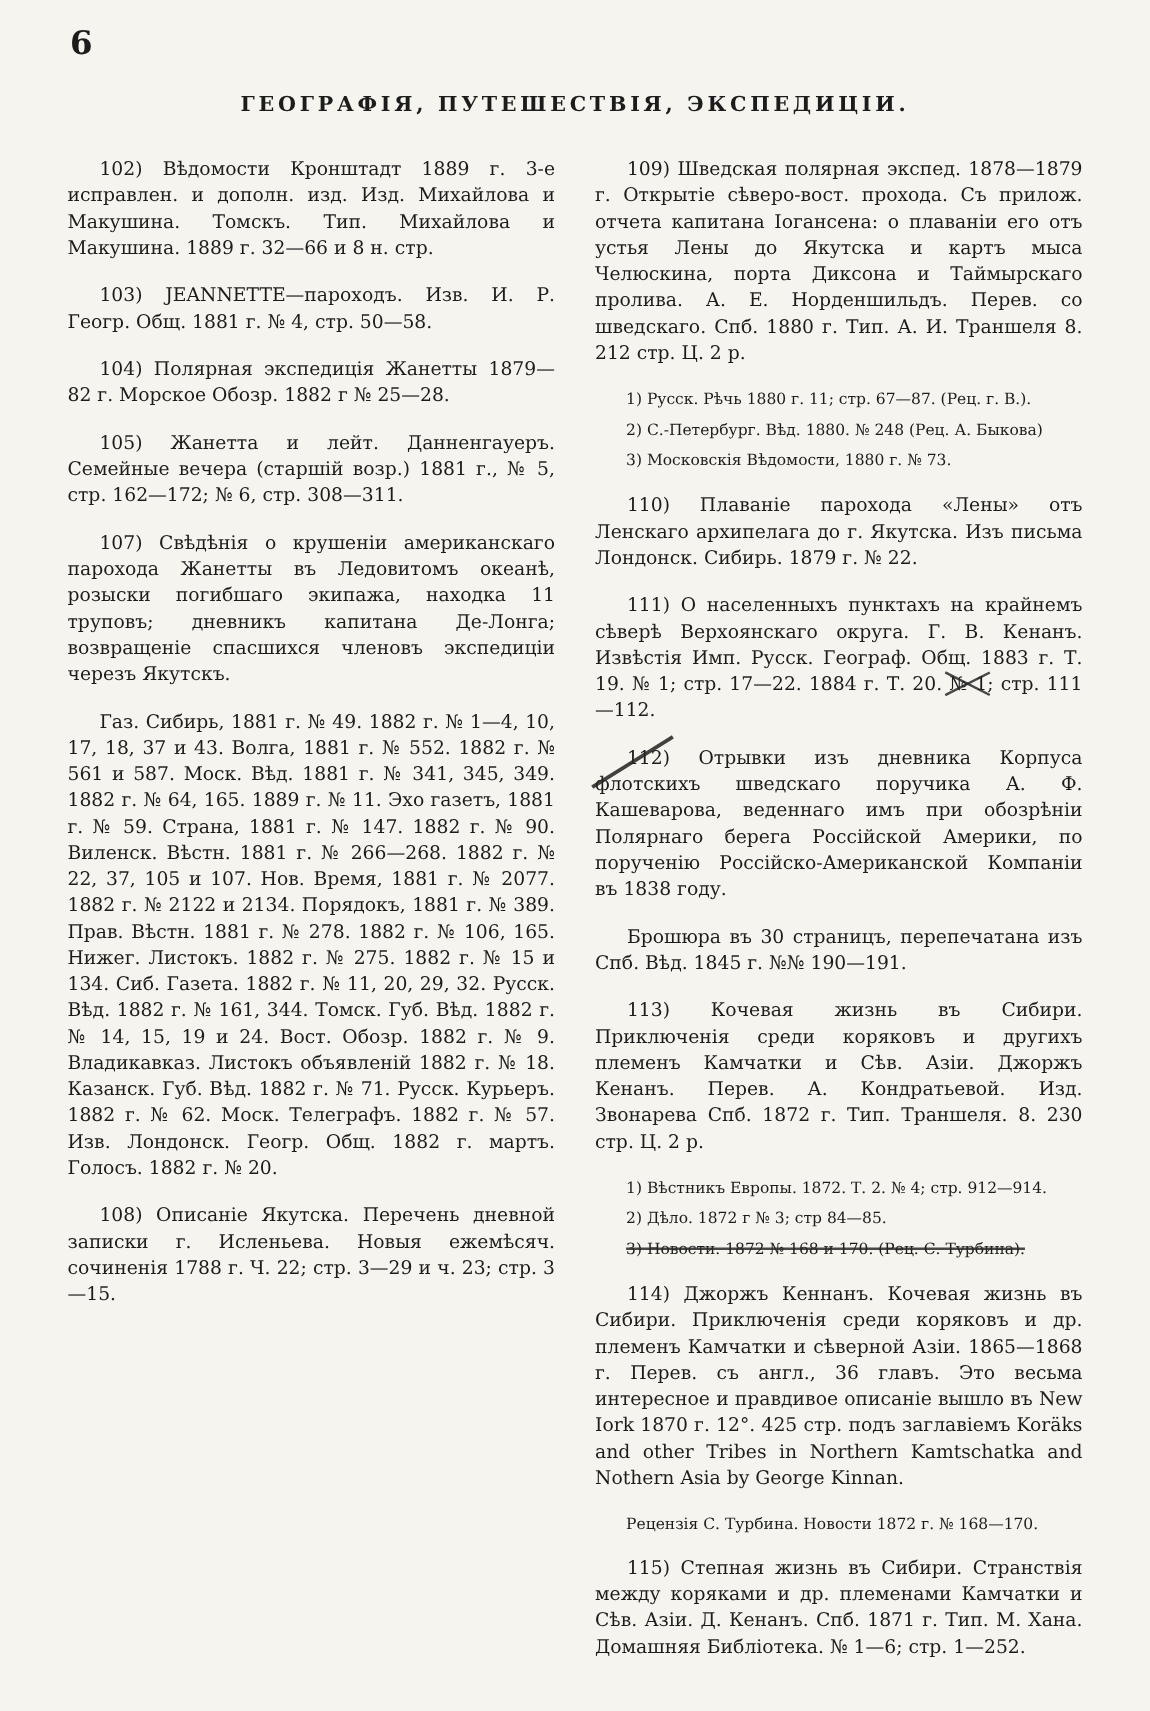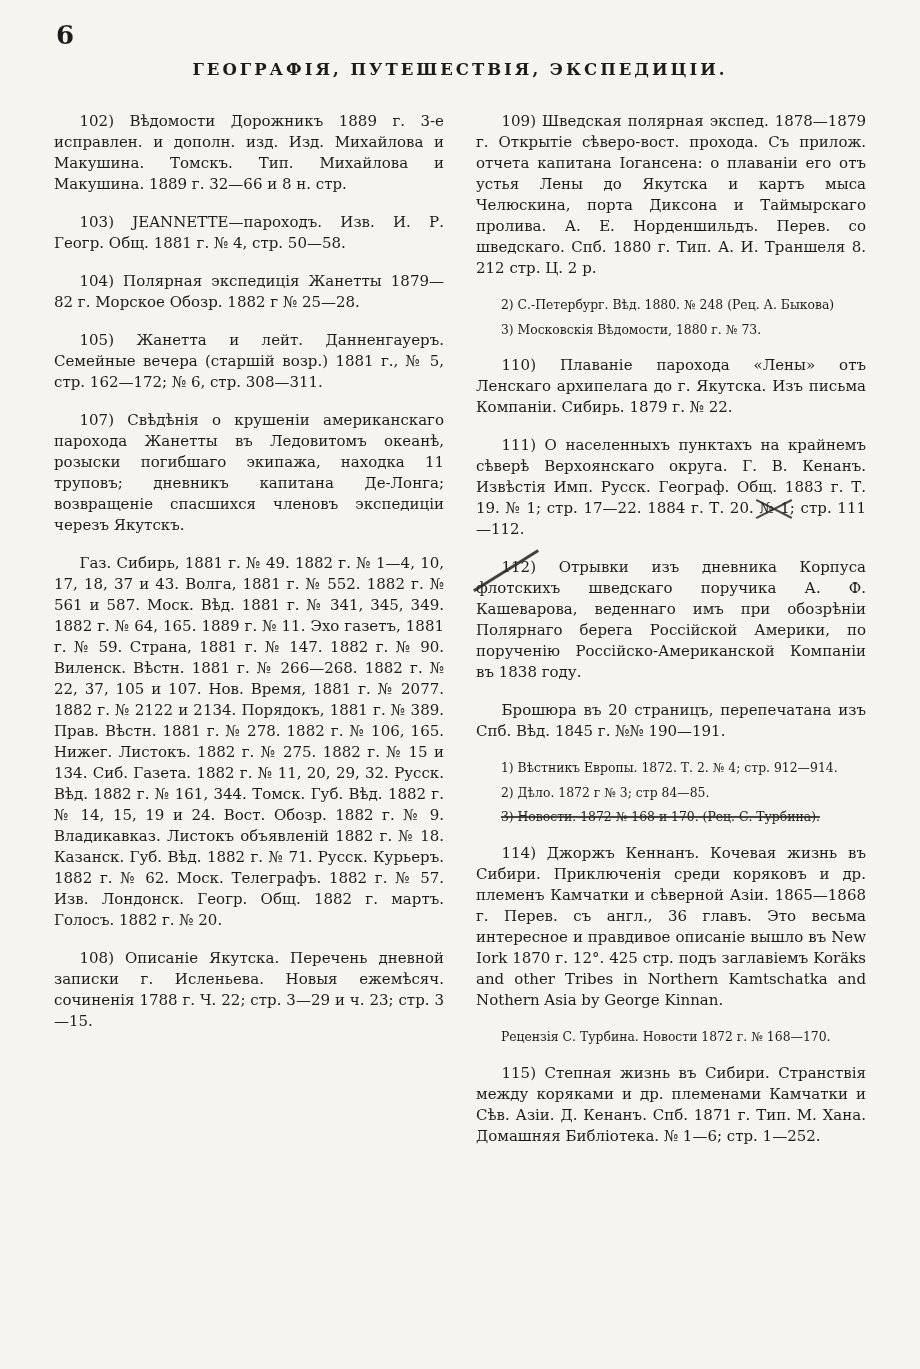--- a/index.html
+++ b/index.html
@@ -5,21 +5,21 @@
   html,body{margin:0;padding:0;}
   body{
     width:920px;height:1369px;
     background:#f5f4ef;
     font-family:"DejaVu Serif","Liberation Serif",serif;
     color:#1c1c1c;
     overflow:hidden;
   }
   .page{position:relative;width:100%;height:100%;box-sizing:border-box;padding:22px 54px 28px;}
   .page-number{position:absolute;top:20px;left:56px;font-size:26px;font-weight:700;}
-  .page-header{margin-top:38px;text-align:center;font-weight:700;font-size:16.5px;letter-spacing:3px;white-space:nowrap;}
+  .page-header{margin-top:52px;text-align:center;font-weight:700;font-size:16.5px;letter-spacing:3px;white-space:nowrap;}
   .page-body{display:flex;gap:32px;margin-top:32px;}
   .col{flex:1;font-size:15px;line-height:1.4;}
   .block{margin:0 0 17px;text-indent:1.7em;text-align:justify;}
   .block.ref{font-size:12.4px;line-height:1.5;margin:0 0 6px;padding-left:10px;text-indent:1.2em;text-align:left;}
   .block.note{margin:0 0 17px;}
   .ref + .entry{margin-top:16px;}
   .b{font-weight:400;}
   
   .m-slash{position:relative;}
   .m-slash::after{
@@ -37,36 +37,38 @@
   .m-strike{text-decoration:line-through;text-decoration-thickness:1.6px;text-decoration-color:rgba(40,40,40,.85);}
 </style>
 </head>
 <body>
 
 <div class="page">
   <div class="page-number">6</div>
   <div class="page-header">ГЕОГРАФІЯ, ПУТЕШЕСТВІЯ, ЭКСПЕДИЦІИ.</div>
   <div class="page-body">
     <div class="col">
-        <p class="block entry"><span class="b">102) </span><span>Вѣдомости </span><span class="b">Дорожникъ</span><span> 1889 г. 3-е исправлен. и дополн. изд. Изд. Михайлова и Макушина. Томскъ. Тип. Михайлова и Макушина. 1889 г. 32—66 и 8 н. стр.</span></p>
+        <p class="block entry"><span class="b">102) </span><span>Вѣдомости </span><span class="b">Кронштадт</span><span> 1889 г. 3-е исправлен. и дополн. изд. Изд. Михайлова и Макушина. Томскъ. Тип. Михайлова и Макушина. 1889 г. 32—66 и 8 н. стр.</span></p>
         <p class="block entry"><span class="b">103) </span><span>JEANNETTE—пароходъ. Изв. И. Р. Геогр. Общ. 1881 г. № 4, стр. 50—58.</span></p>
         <p class="block entry"><span class="b">104) </span><span>Полярная экспедиція </span><span class="b">Жанетты</span><span> 1879—82 г. Морское Обозр. 1882 г № 25—28.</span></p>
         <p class="block entry"><span class="b">105) </span><span class="b">Жанетта</span><span> и лейт. </span><span class="b">Данненгауеръ.</span><span> Семейные вечера (старшій возр.) 1881 г., № 5, стр. 162—172; № 6, стр. 308—311.</span></p>
         <p class="block entry"><span class="b">107) </span><span>Свѣдѣнія о крушеніи американскаго парохода </span><span class="b">Жанетты</span><span> въ Ледовитомъ океанѣ, розыски погибшаго экипажа, находка 11 труповъ; дневникъ капитана Де-Лонга; возвращеніе спасшихся членовъ экспедиціи черезъ Якутскъ.</span></p>
         <p class="block entry"><span>Газ. Сибирь, 1881 г. № 49. 1882 г. № 1—4, 10, 17, 18, 37 и 43. Волга, 1881 г. № 552. 1882 г. № 561 и 587. Моск. Вѣд. 1881 г. № 341, 345, 349. 1882 г. № 64, 165. 1889 г. № 11. Эхо газетъ, 1881 г. № 59. Страна, 1881 г. № 147. 1882 г. № 90. Виленск. Вѣстн. 1881 г. № 266—268. 1882 г. № 22, 37, 105 и 107. Нов. Время, 1881 г. № 2077. 1882 г. № 2122 и 2134. Порядокъ, 1881 г. № 389. Прав. Вѣстн. 1881 г. № 278. 1882 г. № 106, 165. Нижег. Листокъ. 1882 г. № 275. 1882 г. № 15 и 134. Сиб. Газета. 1882 г. № 11, 20, 29, 32. Русск. Вѣд. 1882 г. № 161, 344. Томск. Губ. Вѣд. 1882 г. № 14, 15, 19 и 24. Вост. Обозр. 1882 г. № 9. Владикавказ. Листокъ объявленій 1882 г. № 18. Казанск. Губ. Вѣд. 1882 г. № 71. Русск. Курьеръ. 1882 г. № 62. Моск. Телеграфъ. 1882 г. № 57. Изв. Лондонск. Геогр. Общ. 1882 г. мартъ. Голосъ. 1882 г. № 20.</span></p>
         <p class="block entry"><span class="b">108) </span><span>Описаніе Якутска. Перечень дневной записки г. </span><span class="b">Исленьева.</span><span> Новыя ежемѣсяч. сочиненія 1788 г. Ч. 22; стр. 3—29 и ч. 23; стр. 3—15.</span></p>
       </div>
     <div class="col">
         <p class="block entry"><span class="b">109) </span><span>Шведская полярная экспед. 1878—1879 г. Открытіе сѣверо-вост. прохода. Съ прилож. отчета капитана </span><span class="b">Іогансена</span><span>: о плаваніи его отъ устья Лены до Якутска и картъ мыса Челюскина, порта Диксона и Таймырскаго пролива. </span><span class="b">А. Е. Норденшильдъ.</span><span> Перев. со шведскаго. Спб. 1880 г. Тип. А. И. Траншеля 8. 212 стр. Ц. 2 р.</span></p>
+        <p class="block ref"><span>1) Русск. Рѣчь 1880 г. 11; стр. 67—87. (Рец. г. В.).</span></p>
         <p class="block ref"><span>2) С.-Петербург. Вѣд. 1880. № 248 (Рец. А. Быкова)</span></p>
         <p class="block ref"><span>3) Московскія Вѣдомости, 1880 г. № 73.</span></p>
-        <p class="block entry"><span class="b">110) </span><span>Плаваніе парохода «Лены» отъ Ленскаго архипелага до г. Якутска. Изъ письма </span><span class="b">Компаніи.</span><span> Сибирь. 1879 г. № 22.</span></p>
+        <p class="block entry"><span class="b">110) </span><span>Плаваніе парохода «Лены» отъ Ленскаго архипелага до г. Якутска. Изъ письма </span><span class="b">Лондонск.</span><span> Сибирь. 1879 г. № 22.</span></p>
         <p class="block entry"><span class="b">111) </span><span>О населенныхъ пунктахъ на крайнемъ сѣверѣ Верхоянскаго округа. </span><span class="b">Г. В. Кенанъ.</span><span> Извѣстія Имп. Русск. Географ. Общ. 1883 г. Т. 19. № 1; стр. 17—22. 1884 г. Т. 20. </span><span class="m-x">№ 1</span><span>; стр. 111—112.</span></p>
         <p class="block entry"><span class="b m-slash">112)</span><span> Отрывки изъ дневника Корпуса флотскихъ шведскаго поручика </span><span class="b">А. Ф. Кашеварова</span><span>, веденнаго имъ при обозрѣніи Полярнаго берега Россійской Америки, по порученію Россійско-Американской Компаніи въ 1838 году.</span></p>
-        <p class="block note"><span>Брошюра въ 20 страницъ, перепечатана изъ Спб. Вѣд. 1845 г. №№ 190—191.</span></p>
+        <p class="block note"><span>Брошюра въ 30 страницъ, перепечатана изъ Спб. Вѣд. 1845 г. №№ 190—191.</span></p>
+        <p class="block entry"><span class="b">113) </span><span>Кочевая жизнь въ Сибири. Приключенія среди коряковъ и другихъ племенъ Камчатки и Сѣв. Азіи. </span><span class="b">Джоржъ Кенанъ.</span><span> Перев. А. Кондратьевой. Изд. Звонарева Спб. 1872 г. Тип. Траншеля. 8. 230 стр. Ц. 2 р.</span></p>
         <p class="block ref"><span>1) Вѣстникъ Европы. 1872. Т. 2. № 4; стр. 912—914.</span></p>
         <p class="block ref"><span>2) Дѣло. 1872 г № 3; стр 84—85.</span></p>
         <p class="block ref"><span class="m-strike">3) Новости. 1872 № 168 и 170. (Рец. С. Турбина).</span></p>
         <p class="block entry"><span class="b">114) </span><span class="b">Джоржъ Кеннанъ.</span><span> Кочевая жизнь въ Сибири. Приключенія среди коряковъ и др. племенъ </span><span class="b">Камчатки и сѣверной</span><span> Азіи. 1865—1868 г. Перев. съ англ., 36 главъ. Это весьма интересное и правдивое описаніе вышло въ New Iork 1870 г. 12°. 425 стр. подъ заглавіемъ Koräks and other Tribes in Northern Kamtschatka and Nothern Asia by George Kinnan.</span></p>
         <p class="block ref"><span>Рецензія С. Турбина. Новости 1872 г. № 168—170.</span></p>
         <p class="block entry"><span class="b">115) </span><span>Степная жизнь въ Сибири. Странствія между коряками и др. племенами Камчатки и Сѣв. Азіи. </span><span class="b">Д. Кенанъ.</span><span> Спб. 1871 г. Тип. М. Хана. Домашняя Библіотека. № 1—6; стр. 1—252.</span></p>
       </div>
   </div>
 </div>
 

